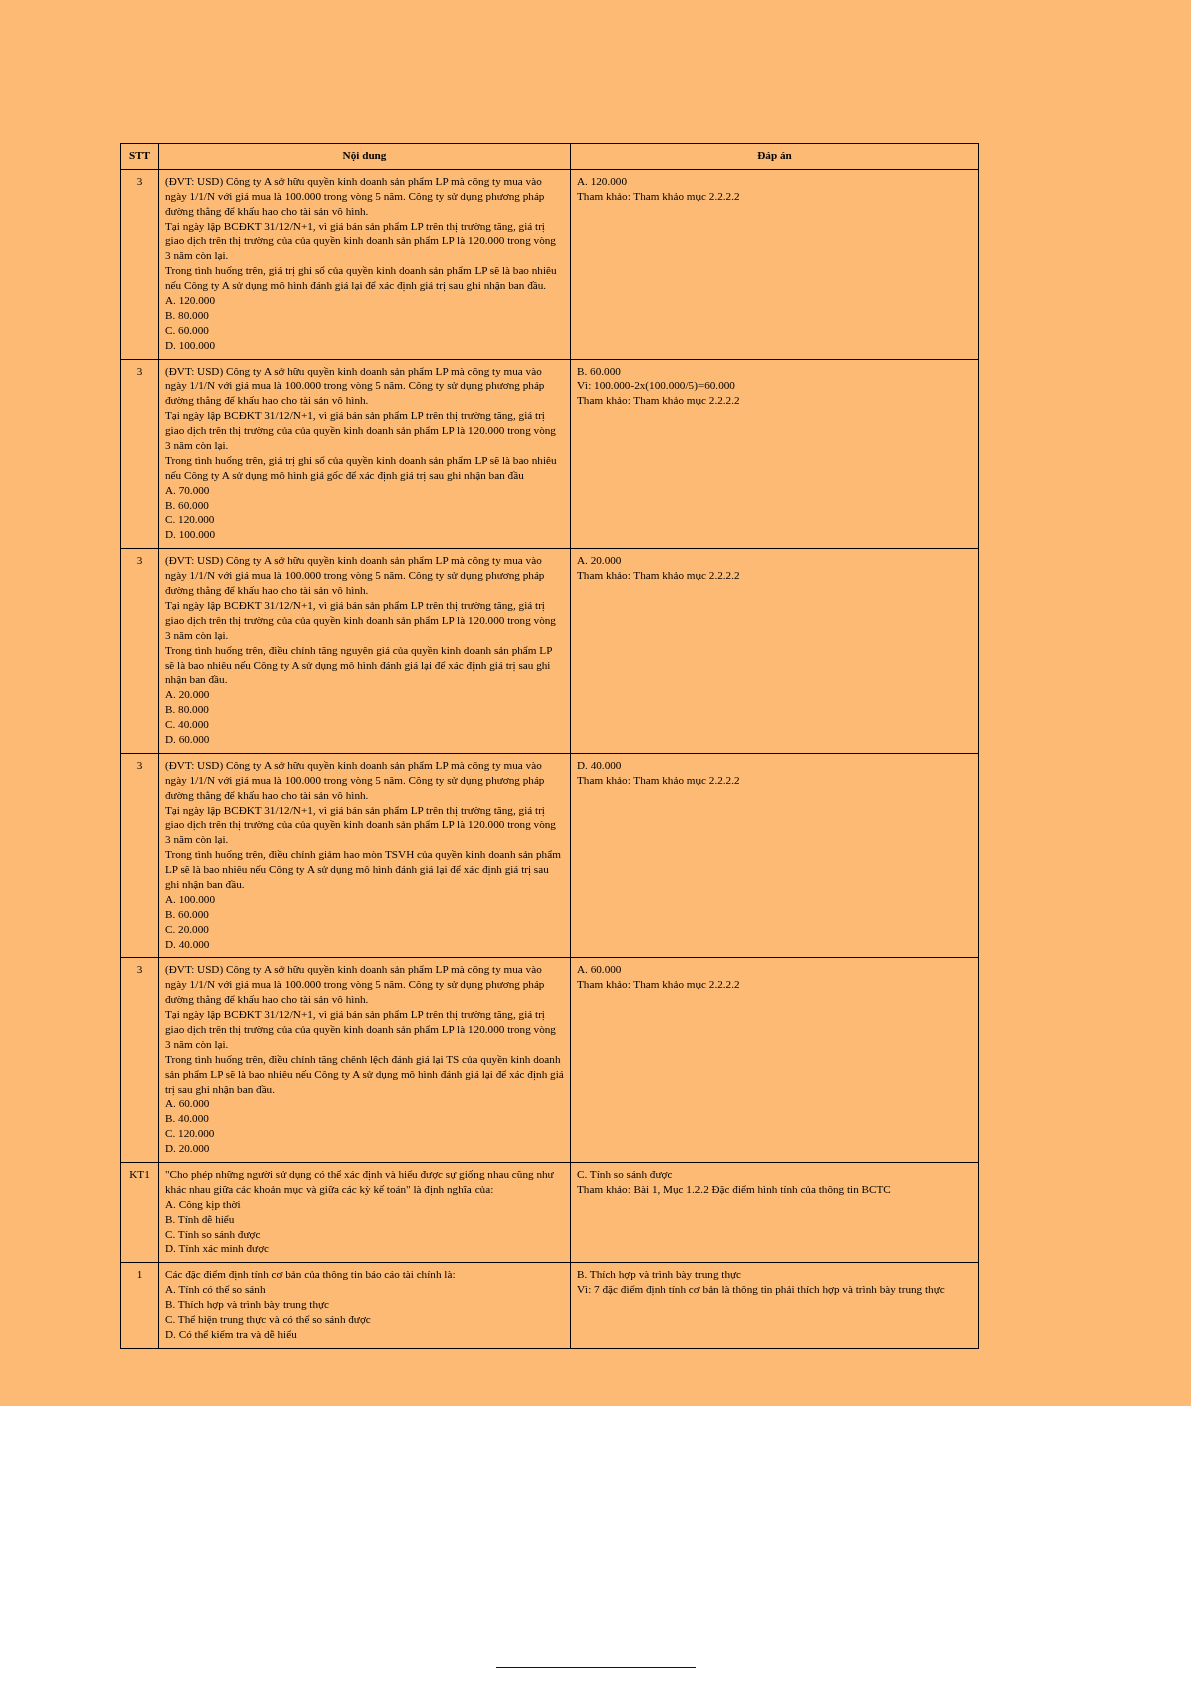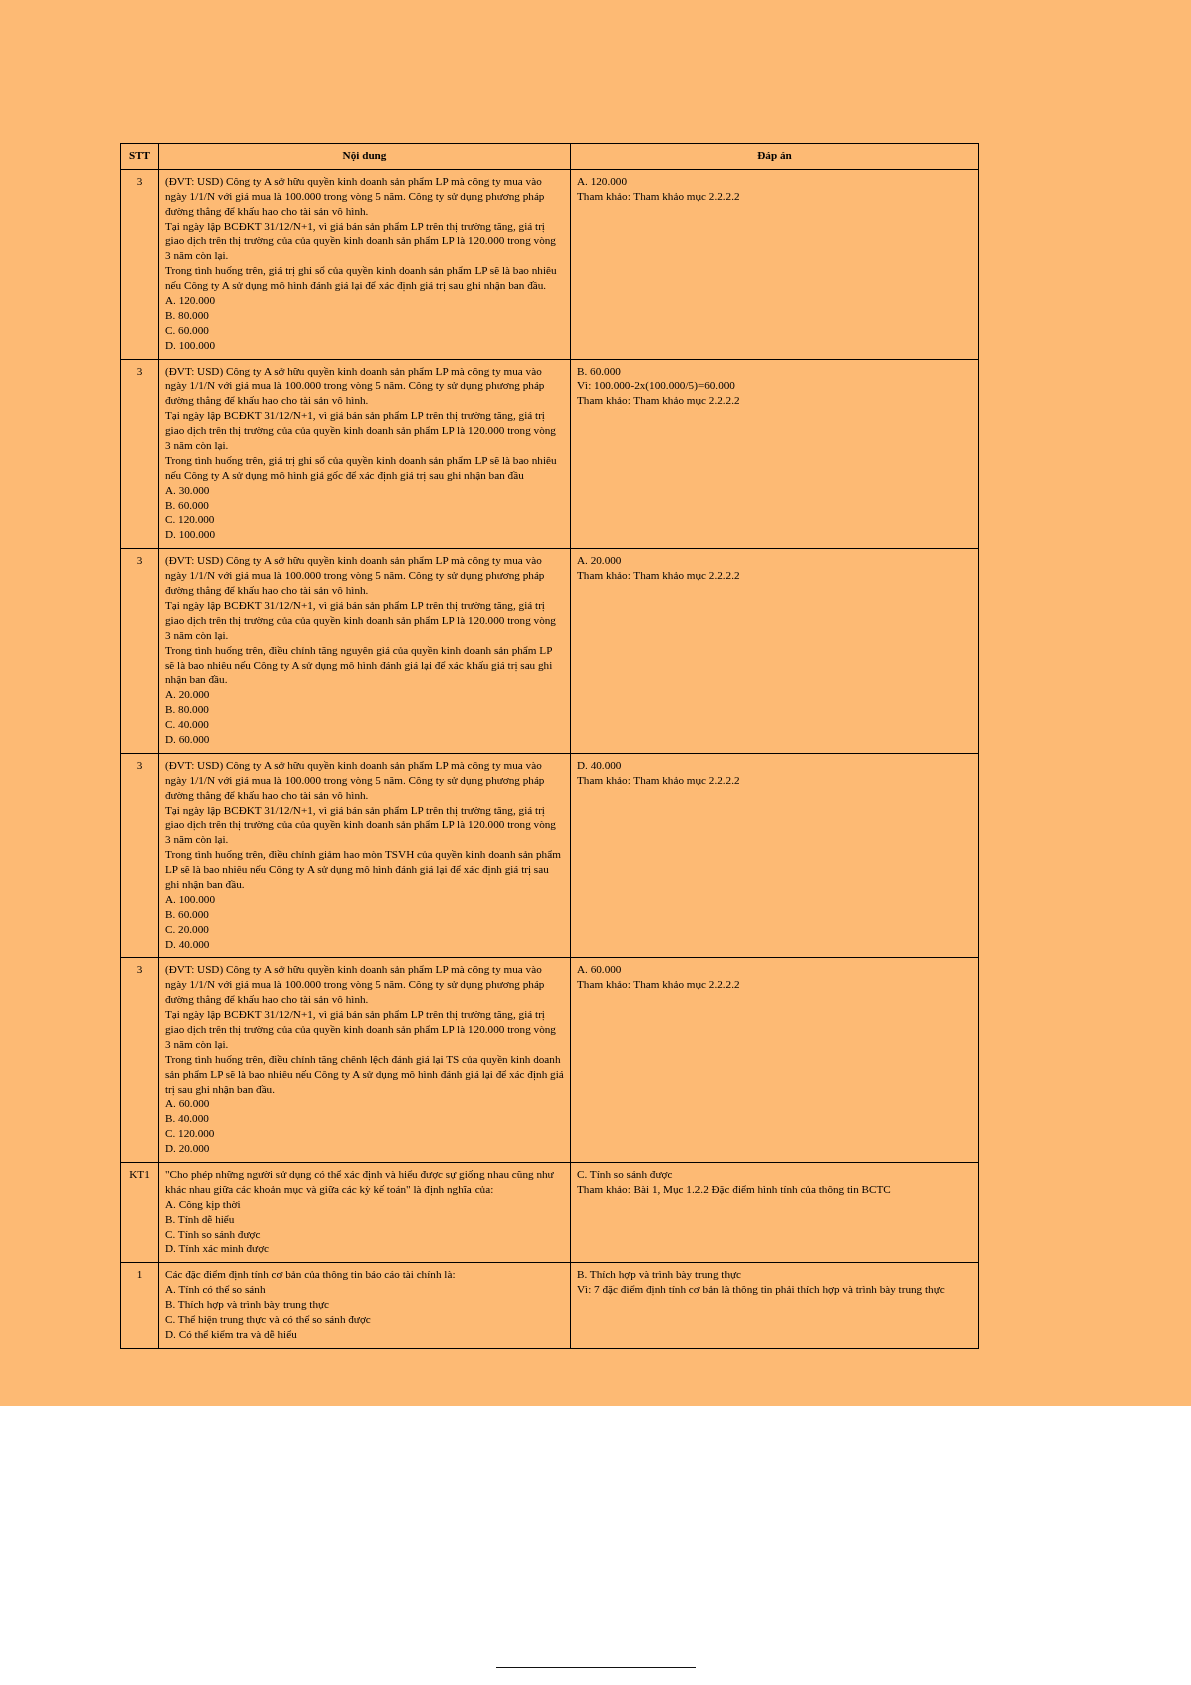--- a/index.html
+++ b/index.html
@@ -104,38 +104,38 @@
           <p class="ans-line">Tham khảo: Tham khảo mục 2.2.2.2</p>
         </td>
       </tr>
 
       <tr>
         <td class="stt">3</td>
         <td class="noidung">
           <p class="para">(ĐVT: USD) Công ty A sở hữu quyền kinh doanh sản phẩm LP mà công ty mua vào ngày 1/1/N với giá mua là 100.000 trong vòng 5 năm. Công ty sử dụng phương pháp đường thẳng để khấu hao cho tài sản vô hình.</p>
           <p class="para">Tại ngày lập BCĐKT 31/12/N+1, vì giá bán sản phẩm LP trên thị trường tăng, giá trị giao dịch trên thị trường của của quyền kinh doanh sản phẩm LP là 120.000 trong vòng 3 năm còn lại.</p>
           <p class="para">Trong tình huống trên, giá trị ghi sổ của quyền kinh doanh sản phẩm LP sẽ là bao nhiêu nếu Công ty A sử dụng mô hình giá gốc để xác định giá trị sau ghi nhận ban đầu</p>
-          <p class="opt">A. 30.000</p>
+          <p class="opt">A. 70.000</p>
           <p class="opt">B. 60.000</p>
           <p class="opt">C. 120.000</p>
           <p class="opt">D. 100.000</p>
         </td>
         <td class="dapan">
           <p class="ans-line">B. 60.000</p>
           <p class="ans-line">Vì: 100.000-2x(100.000/5)=60.000</p>
           <p class="ans-line">Tham khảo: Tham khảo mục 2.2.2.2</p>
         </td>
       </tr>
 
       <tr>
         <td class="stt">3</td>
         <td class="noidung">
           <p class="para">(ĐVT: USD) Công ty A sở hữu quyền kinh doanh sản phẩm LP mà công ty mua vào ngày 1/1/N với giá mua là 100.000 trong vòng 5 năm. Công ty sử dụng phương pháp đường thẳng để khấu hao cho tài sản vô hình.</p>
           <p class="para">Tại ngày lập BCĐKT 31/12/N+1, vì giá bán sản phẩm LP trên thị trường tăng, giá trị giao dịch trên thị trường của của quyền kinh doanh sản phẩm LP là 120.000 trong vòng 3 năm còn lại.</p>
-          <p class="para">Trong tình huống trên, điều chỉnh tăng nguyên giá của quyền kinh doanh sản phẩm LP sẽ là bao nhiêu nếu Công ty A sử dụng mô hình đánh giá lại để xác khấu giá trị sau ghi nhận ban đầu.</p>
+          <p class="para">Trong tình huống trên, điều chỉnh tăng nguyên giá của quyền kinh doanh sản phẩm LP sẽ là bao nhiêu nếu Công ty A sử dụng mô hình đánh giá lại để xác định giá trị sau ghi nhận ban đầu.</p>
           <p class="opt">A. 20.000</p>
           <p class="opt">B. 80.000</p>
           <p class="opt">C. 40.000</p>
           <p class="opt">D. 60.000</p>
         </td>
         <td class="dapan">
           <p class="ans-line">A. 20.000</p>
           <p class="ans-line">Tham khảo: Tham khảo mục 2.2.2.2</p>
         </td>
       </tr>

